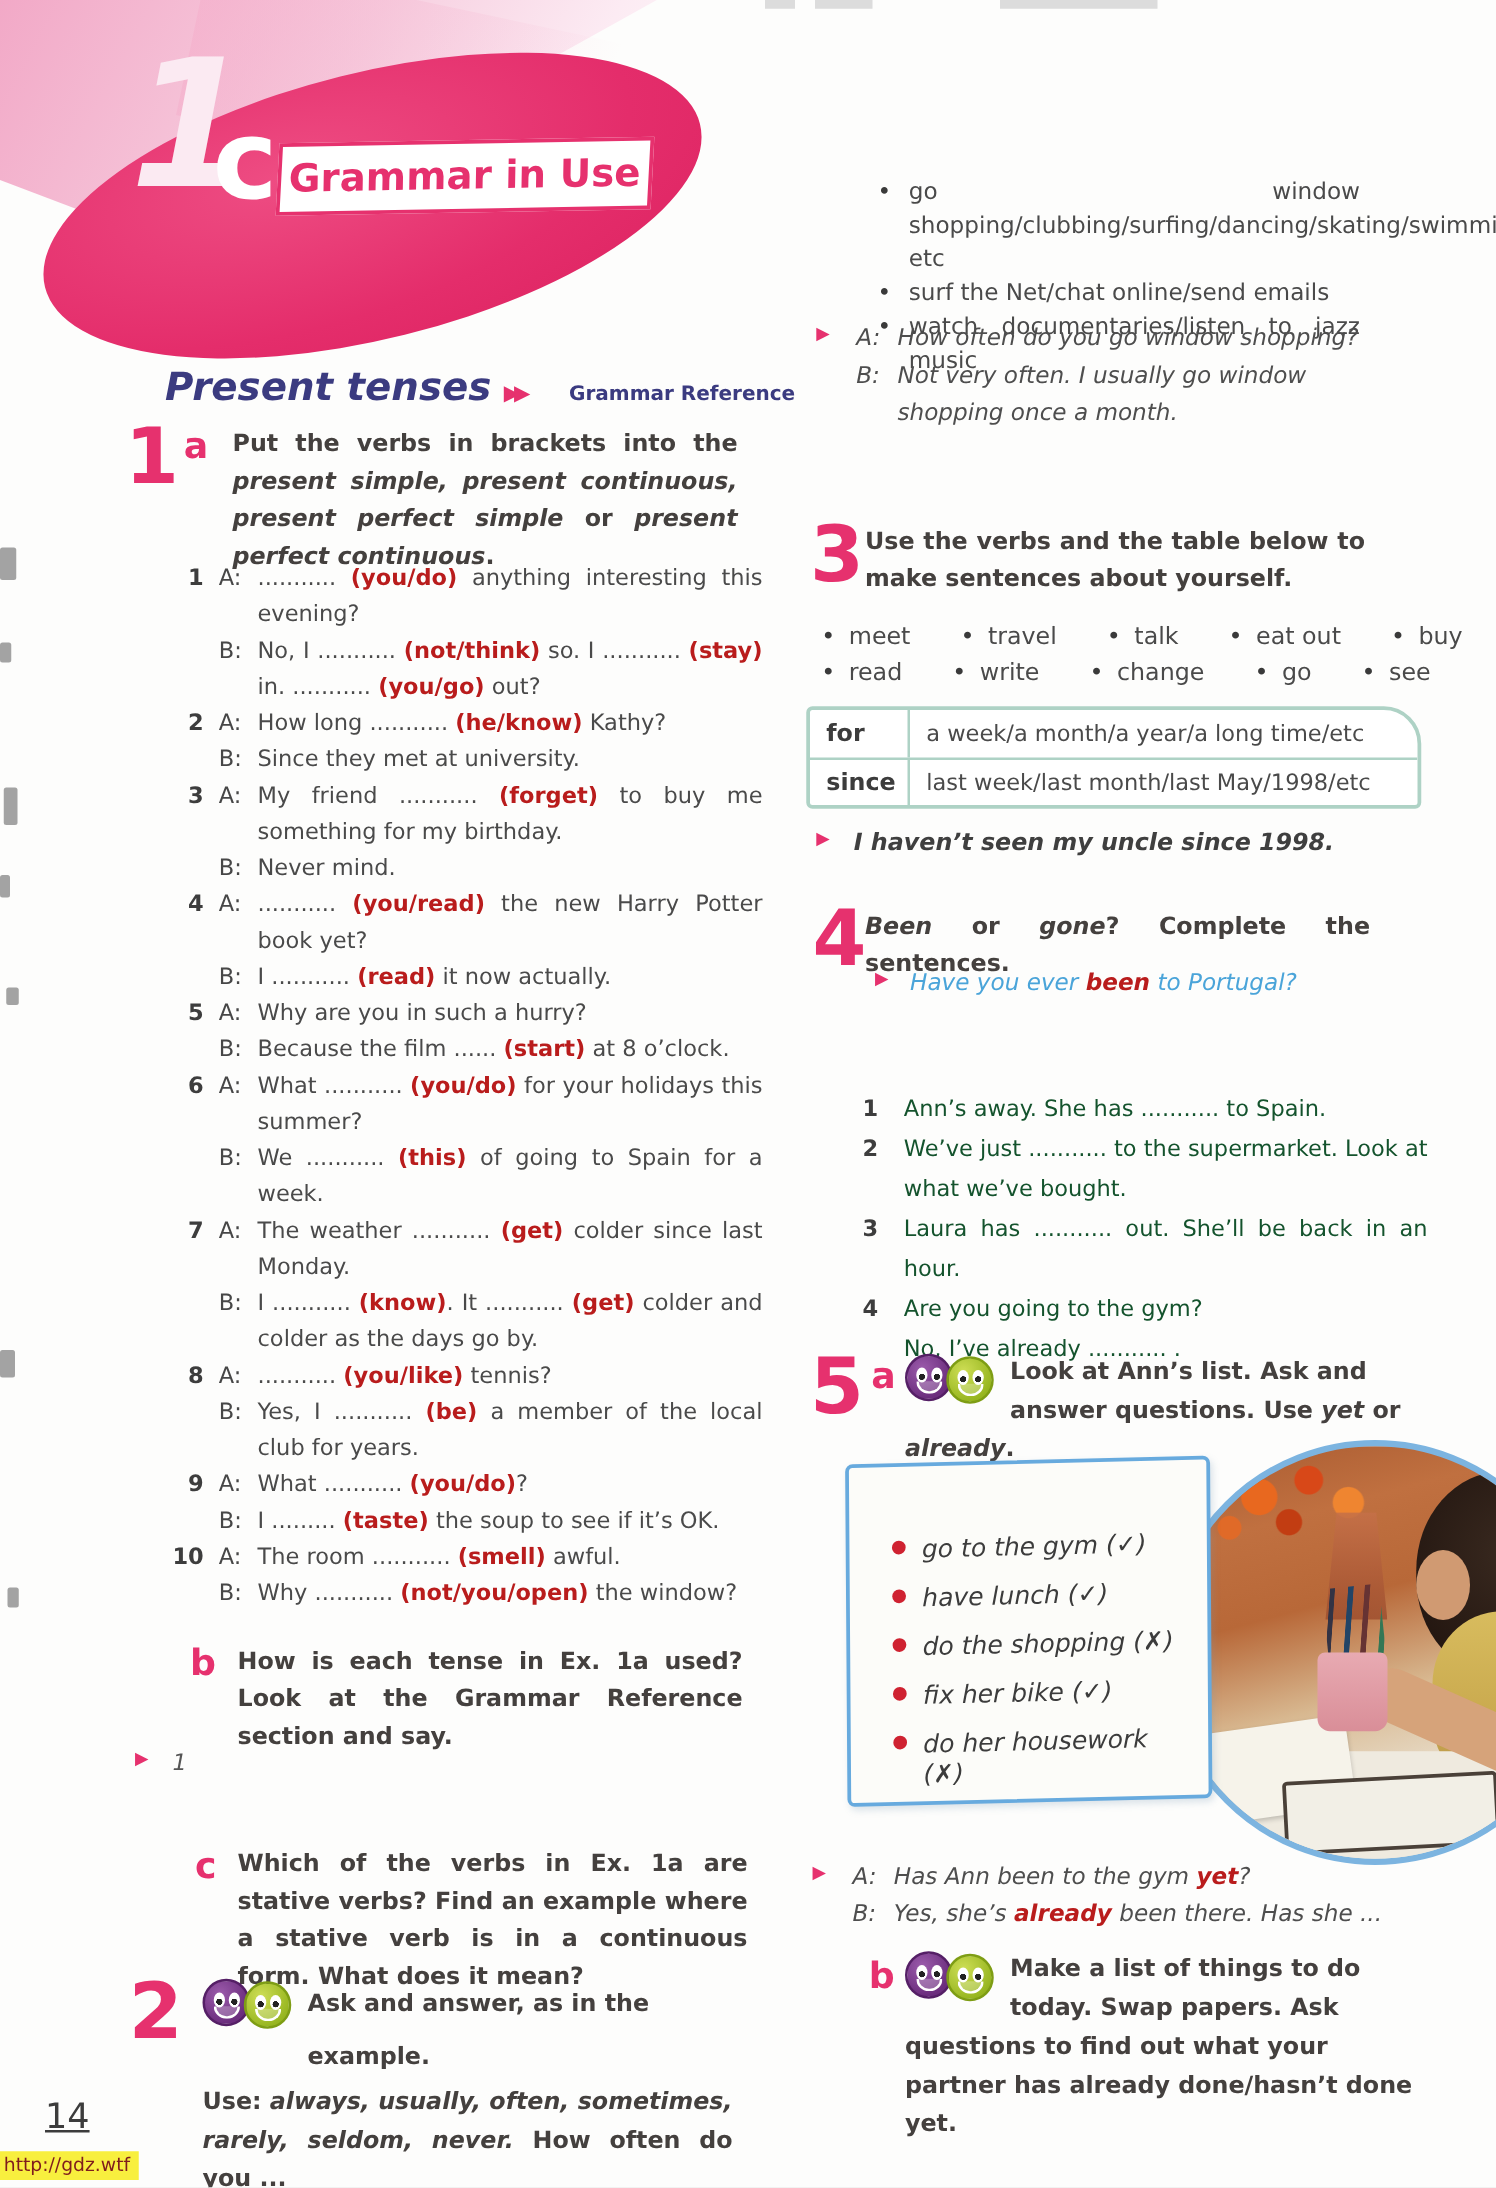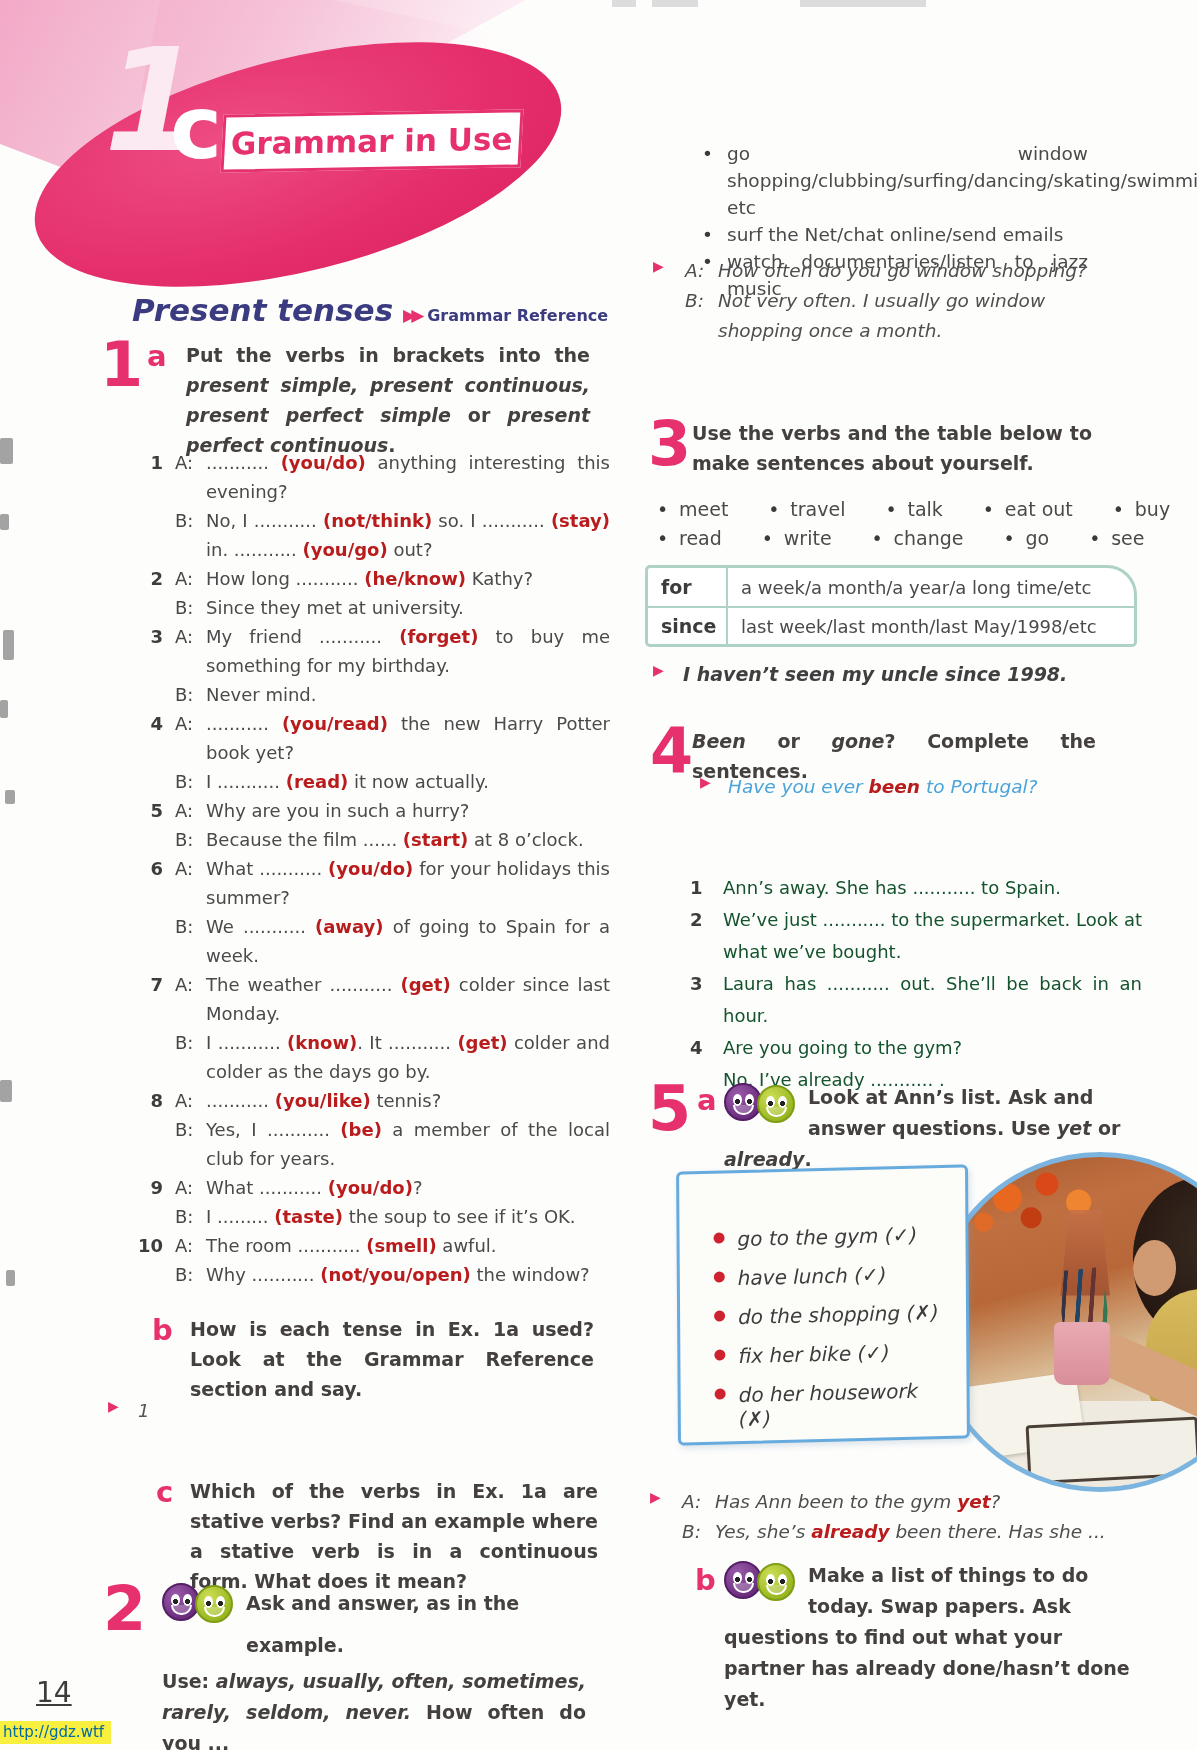--- a/index.html
+++ b/index.html
@@ -46,21 +46,21 @@
   
   .abs { position:absolute; }
   .instr { font-weight:bold; color:#44403e; font-size:19px; line-height:30px; text-align:justify; }
   .exnum { font-size:62px; line-height:1; font-weight:bold; color:#e6316e; }
   .sub-letter { font-size:29px; line-height:1; font-weight:bold; color:#e6316e; }
   i { font-style:italic; }
   b { font-weight:bold; color:#b91c1c; }
   
   .pt-title { font-size:31px; font-style:italic; font-weight:bold; color:#3b3b80; }
   .gr-arrows { color:#e6316e; font-size:17px; letter-spacing:-5px; margin:0 8px 0 10px; }
-  .gr-label { font-size:16px; font-weight:bold; color:#3b3b80; }
+  .gr-label { font-size:16px; font-weight:bold; color:#3b3b80;margin-left:28px; }
   
   .qa-wrap { width:478px; }
   .qa-item { display:grid; grid-template-columns:43px 1fr; }
   .qa-n { font-weight:bold; color:#3d3d3d; text-align:right; padding-right:12px; font-size:18px; line-height:29px; }
   .qa-line { display:grid; grid-template-columns:31px 1fr; }
   .qa-sp { font-size:18px; line-height:29px; color:#474747; }
   .qa-tx { font-size:18px; line-height:29px; color:#4a4a4a; text-align:justify; }
   
   .ex-arrow::before { content:"▶"; color:#e6316e; font-size:14px; }
   .ex-dialog { display:grid; grid-template-columns:32px 33px 1fr; }
@@ -125,21 +125,21 @@
   .ph-arm { right:6%; top:61%; width:48%; height:13%; border-radius:24px; background:#d6a37a; transform:rotate(24deg); }
   .ph-desk { left:0; bottom:0; width:100%; height:26%; background:#efeadf; }
   .ph-paper1 { left:2%; bottom:10%; width:42%; height:22%; background:#f6f3ea; border-radius:6px; transform:rotate(-8deg); box-shadow:0 2px 4px rgba(0,0,0,.2); }
   .ph-notebook { left:28%; bottom:2%; width:52%; height:18%; background:#f2efe6; border:3px solid #4a4038; border-radius:4px; transform:rotate(-3deg); }
   .ph-mug { left:36%; top:50%; width:17%; height:19%; background:linear-gradient(180deg,#e8aab2,#d98e98); border-radius:6px 6px 10px 10px; }
   .ph-pens { left:38%; top:34%; width:14%; height:17%;
     background:linear-gradient(100deg, rgba(0,0,0,0) 0 12%, #334 13% 19%, rgba(0,0,0,0) 20% 38%, #246 39% 46%, rgba(0,0,0,0) 47% 62%, #633 63% 70%, rgba(0,0,0,0) 71% 88%, #375 89% 96%, rgba(0,0,0,0) 97%);
     transform:rotate(-6deg); }
   
   .page-num { font-size:28px; color:#3c3c3c;text-decoration:underline; }
-  .watermark { background:#f8ef3e; color:#0369a1; font-size:15px; padding:2px 7px 3px 3px; text-decoration:none; display:inline-block; }
+  .watermark { background:#f8ef3e; color:#7f1d1d; font-size:15px; padding:2px 7px 3px 3px; text-decoration:none; display:inline-block; }
 </style>
 </head>
 <body>
 
 <div class="page">
 
   <div class="top-mark" style="left:390px;width:48px;"></div>
   <div class="top-mark" style="left:612px;width:24px;"></div>
   <div class="top-mark" style="left:652px;width:46px;"></div>
   <div class="top-mark" style="left:800px;width:126px;"></div>
@@ -236,21 +236,21 @@
     </div>
     <div class="qa-item">
       <span class="qa-n">6</span>
       <div class="qa-lines">
         <div class="qa-line">
             <span class="qa-sp">A:</span>
             <span class="qa-tx">What ........... <b>(you/do)</b> for your holidays this summer?</span>
           </div>
         <div class="qa-line">
             <span class="qa-sp">B:</span>
-            <span class="qa-tx">We ........... <b>(away)</b> of going to Spain for a week.</span>
+            <span class="qa-tx">We ........... <b>(this)</b> of going to Spain for a week.</span>
           </div>
       </div>
     </div>
     <div class="qa-item">
       <span class="qa-n">7</span>
       <div class="qa-lines">
         <div class="qa-line">
             <span class="qa-sp">A:</span>
             <span class="qa-tx">The weather ........... <b>(get)</b> colder since last Monday.</span>
           </div>

